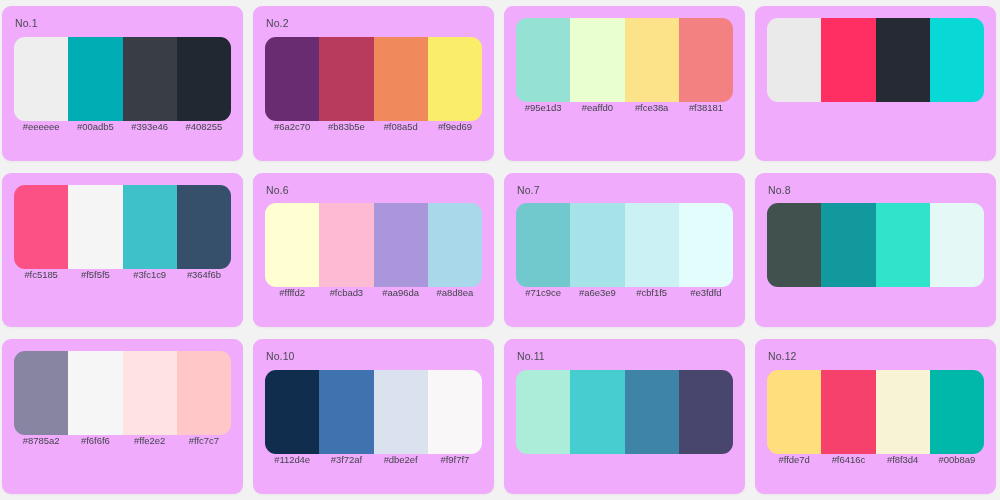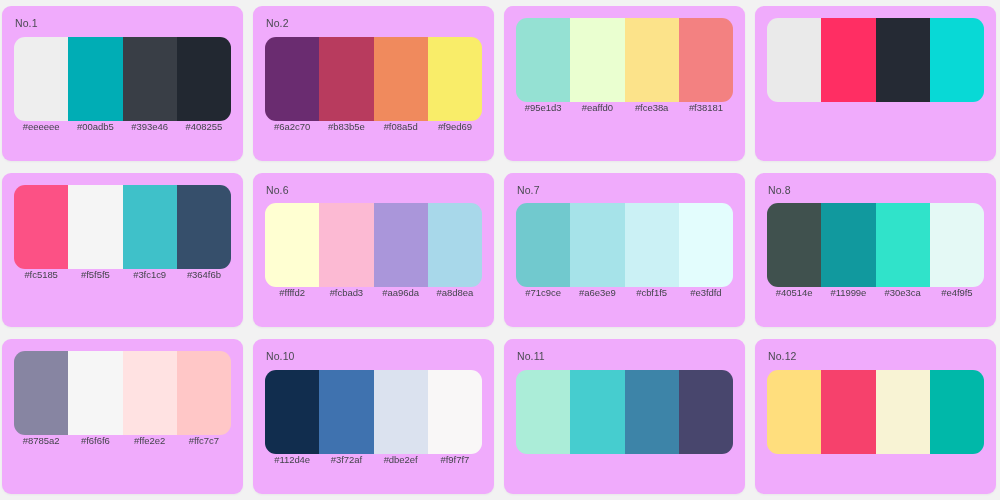--- a/index.html
+++ b/index.html
@@ -180,26 +180,20 @@
       </div>
     </div>
     <div class="palette-card">
       <div class="card-title">No.8</div>
       <div class="swatch-strip">
         <div class="swatch" style="background-color: rgb(64, 81, 78);"></div>
         <div class="swatch" style="background-color: rgb(17, 153, 158);"></div>
         <div class="swatch" style="background-color: rgb(48, 227, 202);"></div>
         <div class="swatch" style="background-color: rgb(228, 249, 245);"></div>
       </div>
-      <div class="hex-row">
-        <div class="hex-label">#40514e</div>
-        <div class="hex-label">#11999e</div>
-        <div class="hex-label">#30e3ca</div>
-        <div class="hex-label">#e4f9f5</div>
-      </div>
     </div>
     <div class="palette-card">
       <div class="swatch-strip">
         <div class="swatch" style="background-color: rgb(135, 133, 162);"></div>
         <div class="swatch" style="background-color: rgb(246, 246, 246);"></div>
         <div class="swatch" style="background-color: rgb(255, 226, 226);"></div>
         <div class="swatch" style="background-color: rgb(255, 199, 199);"></div>
       </div>
       <div class="hex-row">
         <div class="hex-label">#8785a2</div>
@@ -233,14 +227,20 @@
       </div>
     </div>
     <div class="palette-card">
       <div class="card-title">No.12</div>
       <div class="swatch-strip">
         <div class="swatch" style="background-color: rgb(255, 222, 125);"></div>
         <div class="swatch" style="background-color: rgb(246, 65, 108);"></div>
         <div class="swatch" style="background-color: rgb(248, 243, 212);"></div>
         <div class="swatch" style="background-color: rgb(0, 184, 169);"></div>
       </div>
+      <div class="hex-row">
+        <div class="hex-label">#ffde7d</div>
+        <div class="hex-label">#f6416c</div>
+        <div class="hex-label">#f8f3d4</div>
+        <div class="hex-label">#00b8a9</div>
+      </div>
     </div>
   </div>
 
 </body></html>

